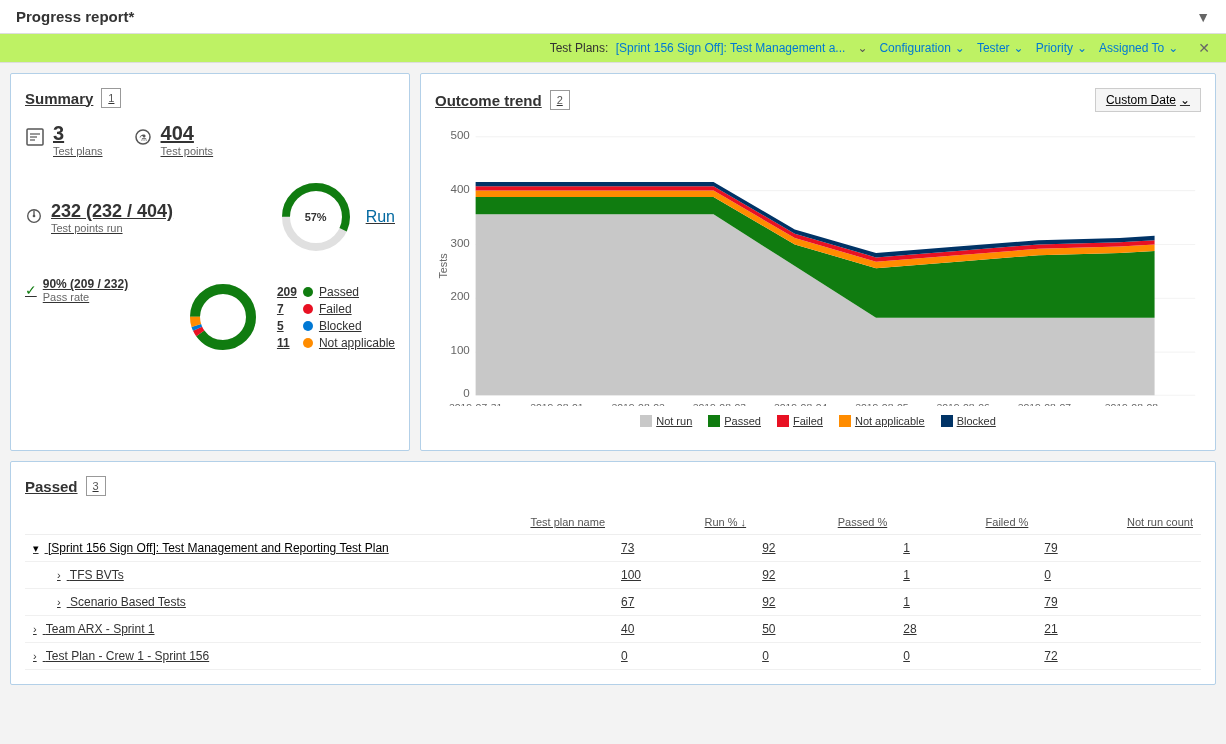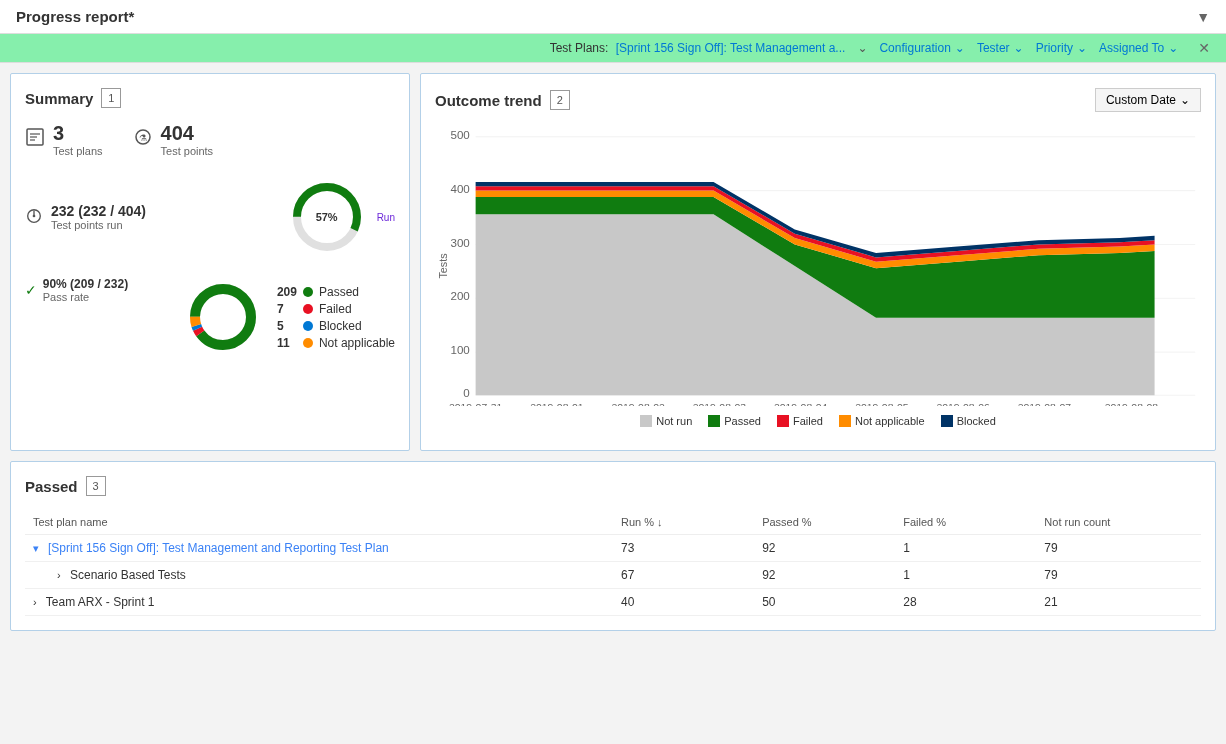--- a/index.html
+++ b/index.html
@@ -12,21 +12,21 @@
       display: flex;
       align-items: center;
       justify-content: space-between;
     }
     .top-bar-title { font-size: 15px; font-weight: 600; }
     .filter-btn {
       background: none; border: none; cursor: pointer;
       font-size: 14px; color: #666;
     }
     .filter-bar {
-      background: #86efac;
+      background: #bef264;
       border-bottom: 1px solid #ddd;
       padding: 6px 16px;
       display: flex;
       align-items: center;
       justify-content: flex-end;
       gap: 12px;
       font-size: 12px;
       color: #333;
     }
     .filter-item {
@@ -45,20 +45,21 @@
     .top-panels {
       display: flex;
       gap: 10px;
     }
 
     .panel {
       background: #fff;
       border: 1px solid #b3d0e8;
       border-radius: 2px;
       padding: 14px;
+      text-decoration: underline;
     }
 
     .panel-header {
       display: flex;
       align-items: center;
       gap: 8px;
       margin-bottom: 14px;
     }
     .panel-title {
       font-size: 15px;
@@ -99,21 +100,21 @@
       width: 80px; height: 80px;
       position: relative;
     }
     .donut-run svg { width: 80px; height: 80px; }
     .donut-run .center-text {
       position: absolute; top: 50%; left: 50%;
       transform: translate(-50%, -50%);
       font-size: 11px; font-weight: 600; color: #333;
     }
 
-    .run-label { font-size: 10px; color: #6d28d9; }
+    .run-label { font-size: 16px; color: #0369a1; }
 
     .summary-bottom {
       display: flex;
       align-items: flex-start;
       gap: 16px;
     }
 
     .donut-pass {
       width: 80px; height: 80px;
       position: relative;
@@ -169,21 +170,21 @@
     }
     .details-table {
       width: 100%;
       border-collapse: collapse;
       margin-top: 8px;
     }
     .details-table th {
       font-size: 11px;
       color: #555;
       font-weight: 400;
-      text-align: left;
+      text-align: right;
       padding: 6px 8px;
       border-bottom: 1px solid #eee;
     }
     .details-table th.sortable { cursor: pointer; }
     .details-table td {
       padding: 6px 8px;
       font-size: 12px;
       border-bottom: 1px solid #f0f0f0;
     }
   </style>
@@ -264,21 +265,21 @@
         <div style="flex:1;">
           <div style="display:flex;align-items:center;gap:8px;">
             <span style="color:#555;">
               <svg width="18" height="18" viewBox="0 0 20 20">
                   <circle cx="10" cy="10" r="7" fill="none" stroke="#555" stroke-width="1.5"></circle>
                   <line x1="10" y1="4" x2="10" y2="10" stroke="#555" stroke-width="1.5"></line>
                   <circle cx="10" cy="10" r="1.5" fill="#555"></circle>
                 </svg>
             </span>
             <div>
-              <div style="font-size:14px;font-weight:600;">232 (232 / 404)</div>
+              <div style="font-size:18px;font-weight:600;">232 (232 / 404)</div>
               <div class="stat-label">Test points run</div>
             </div>
           </div>
         </div>
 
         <div style="display:flex;align-items:center;gap:10px;">
           <div class="donut-run">
             <svg viewBox="0 0 80 80" width="80" height="80">
 
               <circle cx="40" cy="40" r="30" fill="none" stroke="#e0e0e0" stroke-width="8"></circle>
@@ -448,28 +449,38 @@
         <tr>
           <th style="width:50%;">Test plan name</th>
           <th class="sortable" style="width:12%;">Run % ↓</th>
           <th style="width:12%;">Passed %</th>
           <th style="width:12%;margin-left:22px;">Failed %</th>
           <th style="width:14%;">Not run count</th>
         </tr>
       </thead>
       <tbody id="details-tbody">
       <tr>
-    <td style="color:#3b82f6;cursor:pointer;">
+    <td style="color:#000000;cursor:pointer;">
       <span style="cursor:pointer;margin-right:6px;font-size:11px;">▾</span>
       <span>[Sprint 156 Sign Off]: Test Management and Reporting Test Plan</span>
     </td>
     <td>73</td>
     <td>92</td>
     <td>1</td>
     <td>79</td>
+  </tr>
+          <tr>
+    <td style="padding-left:32px;">
+      <span style="cursor:pointer;margin-right:6px;font-size:11px;">›</span>
+      <span>TFS BVTs</span>
+    </td>
+    <td>100</td>
+    <td>92</td>
+    <td>1</td>
+    <td>0</td>
   </tr>
           <tr>
     <td style="padding-left:32px;">
       <span style="cursor:pointer;margin-right:6px;font-size:11px;">›</span>
       <span>Scenario Based Tests</span>
     </td>
     <td>67</td>
     <td>92</td>
     <td>1</td>
     <td>79</td>
@@ -477,17 +488,27 @@
           <tr>
     <td style="">
       <span style="cursor:pointer;margin-right:6px;font-size:11px;">›</span>
       <span>Team ARX - Sprint 1</span>
     </td>
     <td>40</td>
     <td>50</td>
     <td>28</td>
     <td>21</td>
   </tr>
+          <tr>
+    <td style="">
+      <span style="cursor:pointer;margin-right:6px;font-size:11px;">›</span>
+      <span>Test Plan - Crew 1 - Sprint 156</span>
+    </td>
+    <td>0</td>
+    <td>0</td>
+    <td>0</td>
+    <td>72</td>
+  </tr>
         </tbody>
     </table>
   </div>
 
 </div>
 
 </body></html>

